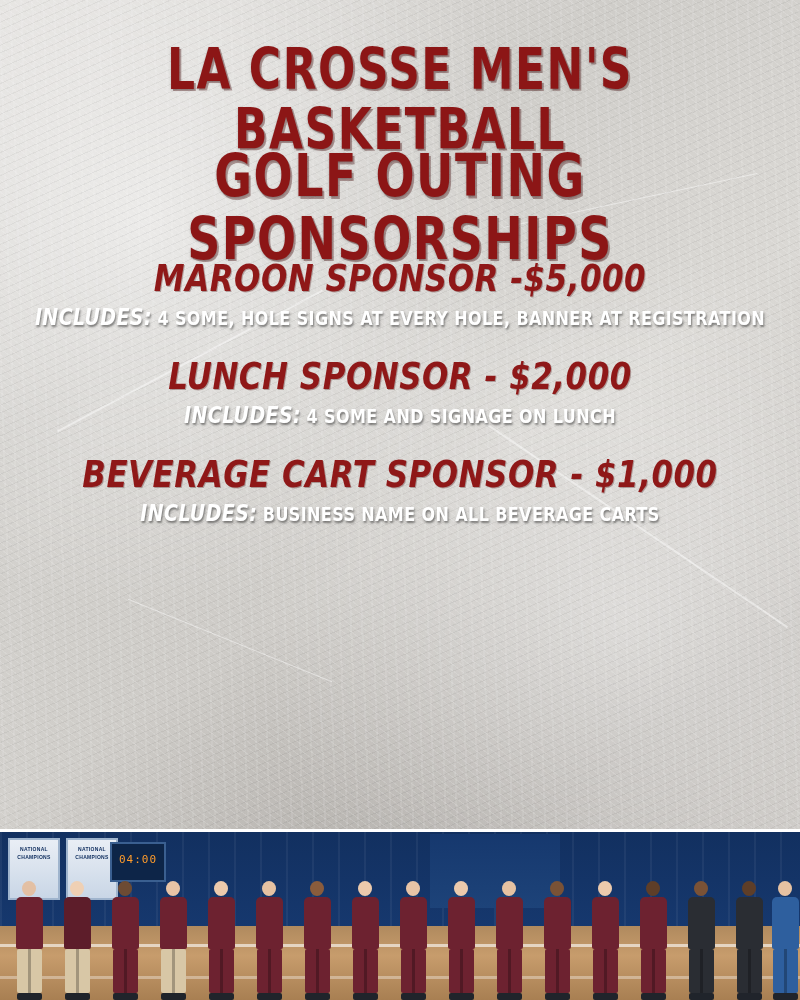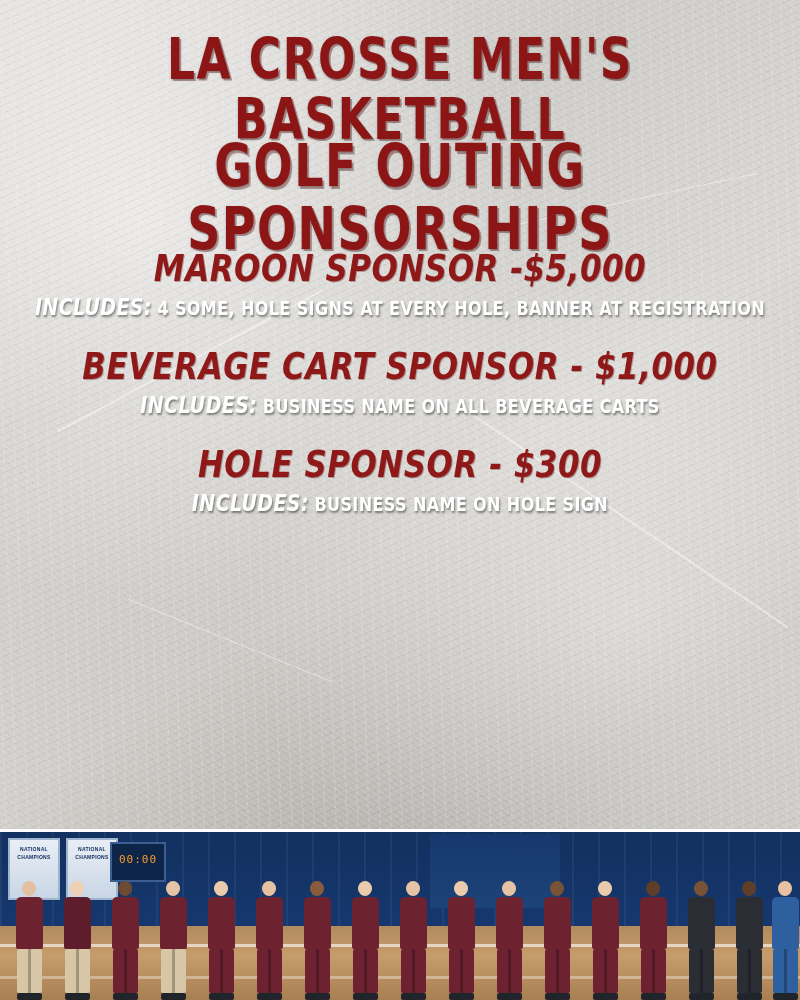--- a/index.html
+++ b/index.html
@@ -40,21 +40,21 @@
     background: rgba(255,255,255,0.45);
     transform-origin: center;
   }
   .content {
     position: relative;
     z-index: 3;
     padding: 24px 18px 0 18px;
     text-align: center;
   }
   .title-block {
-    margin: 6px 0 14px 0;
+    margin: 16px 0 14px 0;
   }
   .title-line {
     font-family: "DejaVu Sans", sans-serif;
     font-weight: 700;
     font-style: normal;
     color: #8c1616;
     text-transform: uppercase;
     letter-spacing: 1.5px;
     font-size: 44px;
     line-height: 1.06;
@@ -252,45 +252,45 @@
 
     <div class="tier t0">
       <div class="tier-name">MAROON SPONSOR -$5,000</div>
       <div class="tier-includes">
         <span class="lbl">INCLUDES:</span>
         <span class="val">4 SOME, HOLE SIGNS AT EVERY HOLE, BANNER AT REGISTRATION</span>
       </div>
     </div>
 
 
+    <div class="tier t2">
+      <div class="tier-name">LUNCH SPONSOR - $2,000</div>
+      <div class="tier-includes">
+        <span class="lbl">INCLUDES:</span>
+        <span class="val">4 SOME AND SIGNAGE ON LUNCH</span>
+      </div>
+    </div>
 
     <div class="tier t3">
       <div class="tier-name">BEVERAGE CART SPONSOR - $1,000</div>
       <div class="tier-includes">
         <span class="lbl">INCLUDES:</span>
         <span class="val">BUSINESS NAME ON ALL BEVERAGE CARTS</span>
       </div>
     </div>
 
 
-    <div class="tier t5">
-      <div class="tier-name">HOLE SPONSOR - $300</div>
-      <div class="tier-includes">
-        <span class="lbl">INCLUDES:</span>
-        <span class="val">BUSINESS NAME ON HOLE SIGN</span>
-      </div>
-    </div>
 
   </div>
 
   <div class="photo-band">
     <div class="gym-wall"></div>
     <div class="banner b1">NATIONAL CHAMPIONS</div>
     <div class="banner b2">NATIONAL CHAMPIONS</div>
-    <div class="scoreboard">00:00</div>
+    <div class="scoreboard">04:00</div>
     <div class="wall-pad"></div>
 
     <div class="floor">
       <div class="floor-line" style="top:18px;"></div>
       <div class="floor-line" style="top:50px; background:rgba(255,255,255,0.35);"></div>
     </div>
 
     <div class="player khaki" style="left:14px;">
         <div class="p-head" style="background:#e3c0a4;"></div>
         <div class="p-body"></div>

